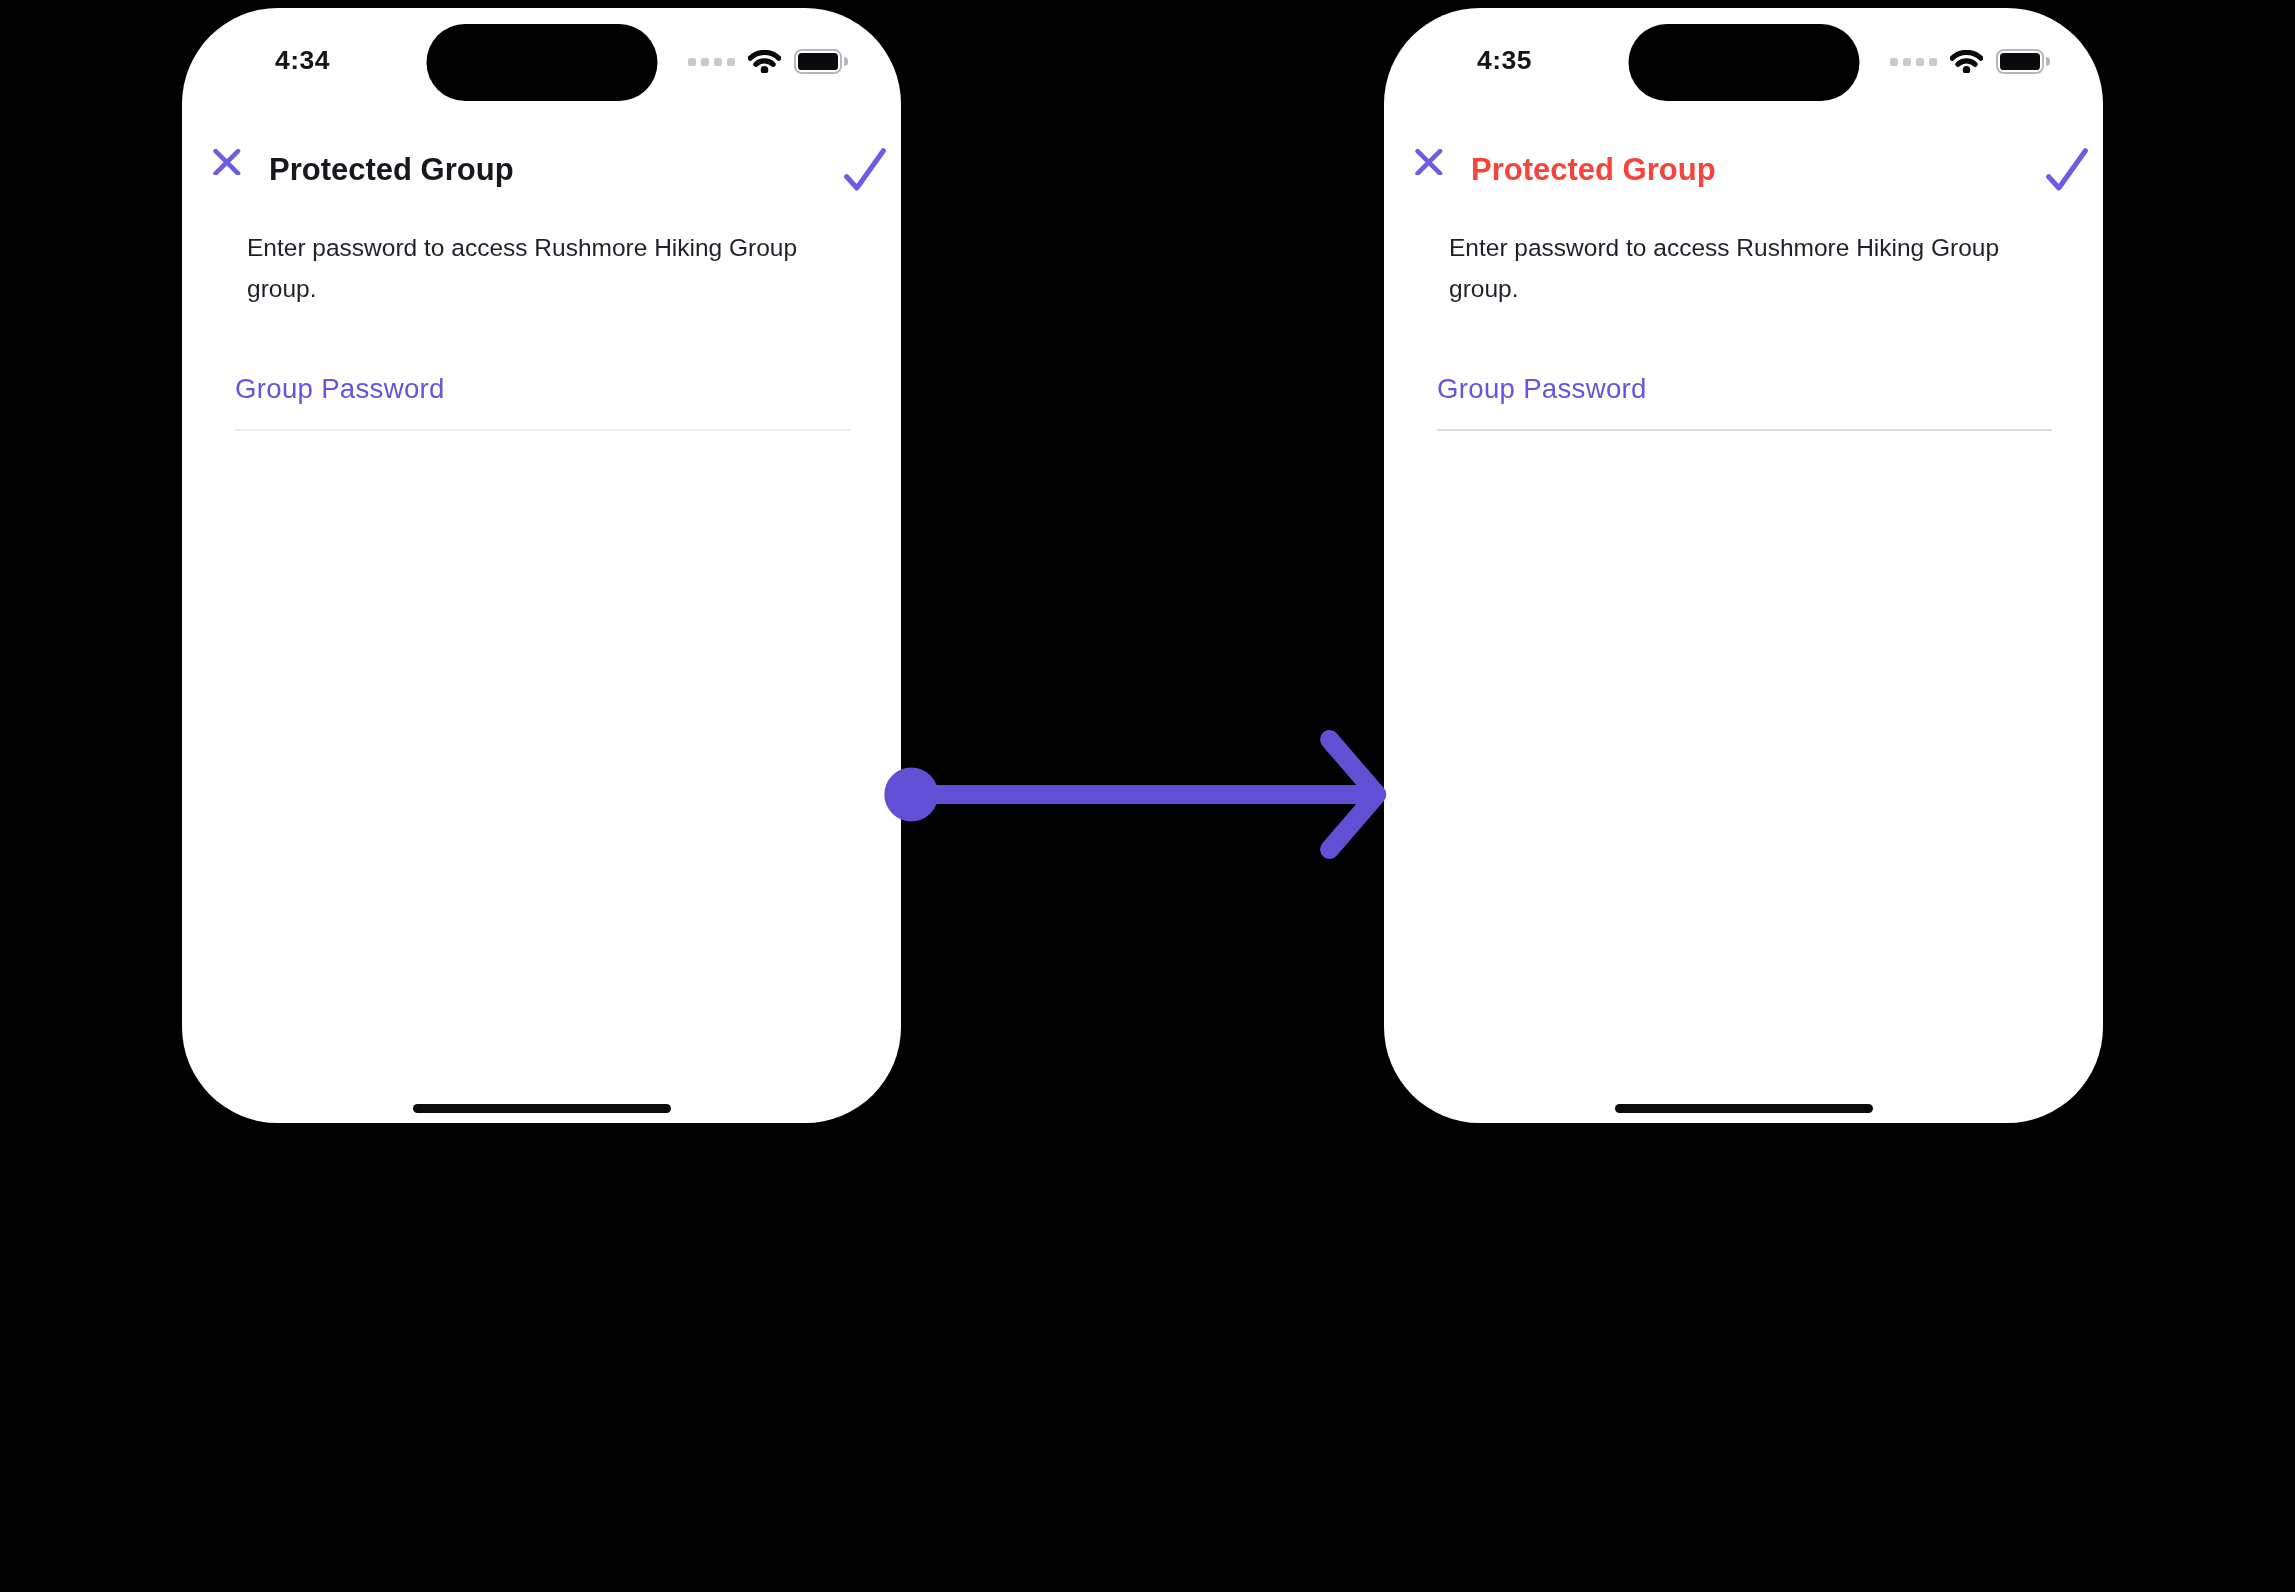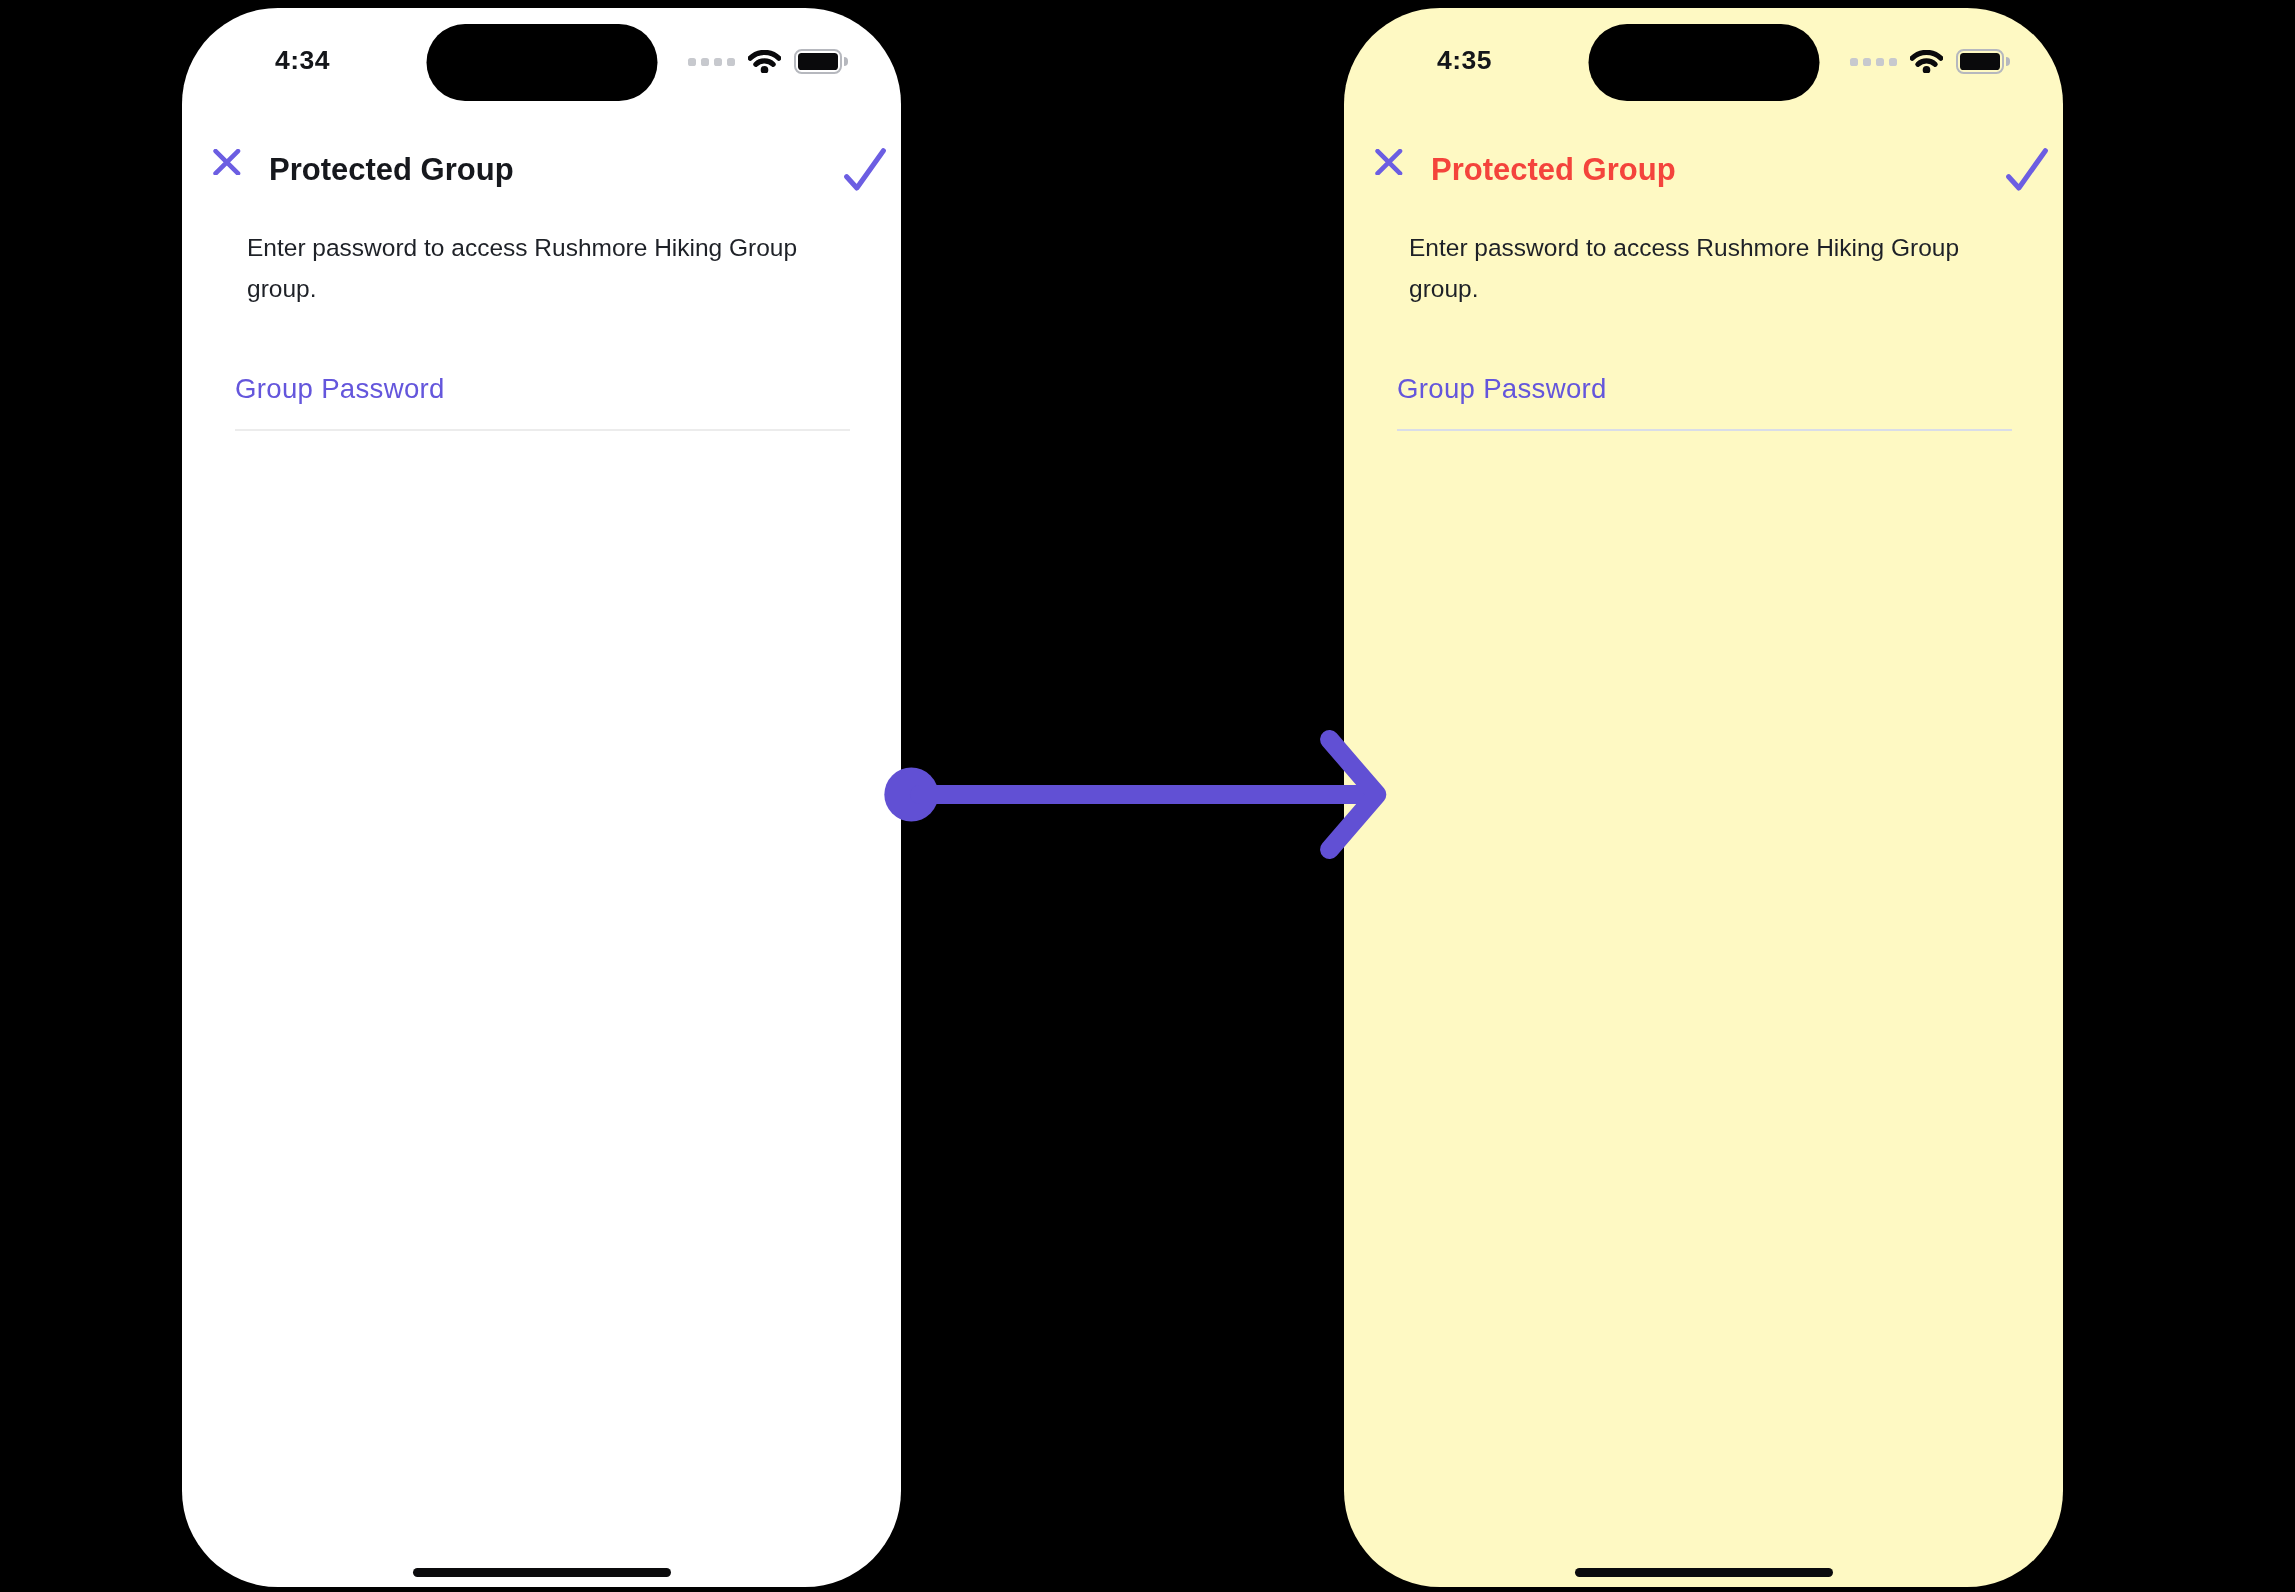--- a/index.html
+++ b/index.html
@@ -6,25 +6,25 @@
   body{
     width:2295px;height:1593px;
     background:#000;
     position:relative;
     overflow:hidden;
     font-family:"Liberation Sans",sans-serif;
   }
 
   
   .phone{
-    position:absolute;top:7.7px;width:719px;height:1579px;
+    position:absolute;top:7.7px;width:719px;height:1115px;
     border-radius:96px;overflow:hidden;
   }
   .phone--before{left:182px;background:#ffffff}
-  .phone--after{left:1344px;background:#fef9c3}
+  .phone--after{left:1384px;background:#ffffff}
 
   
   .time{
     position:absolute;left:93px;top:37px;
     font-size:26.5px;font-weight:700;color:#14161a;letter-spacing:0.5px;
   }
   .island{
     position:absolute;top:16.3px;left:50%;transform:translateX(-50%);
     width:231px;height:77px;border-radius:39px;background:#000;
   }

